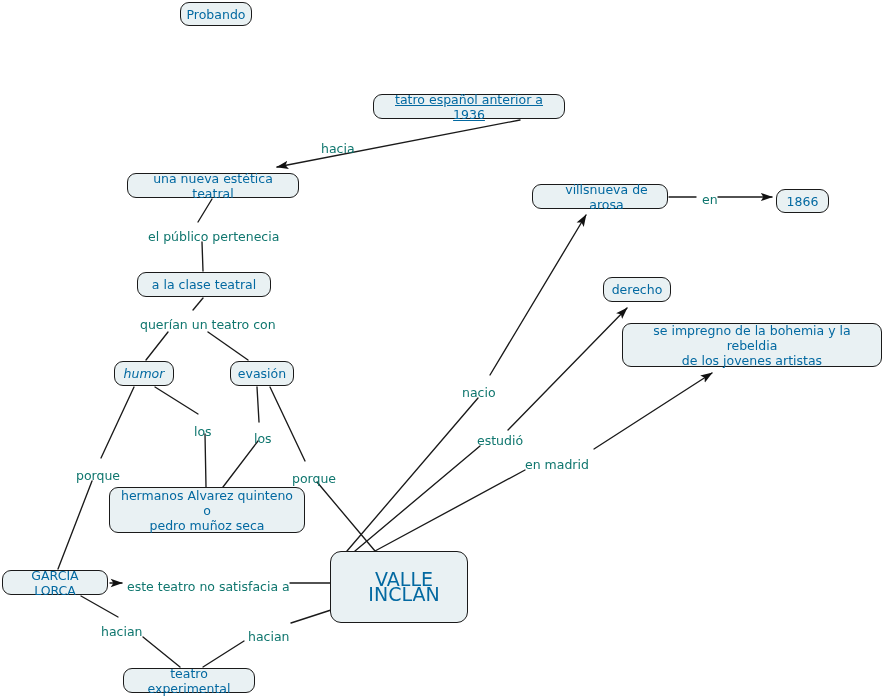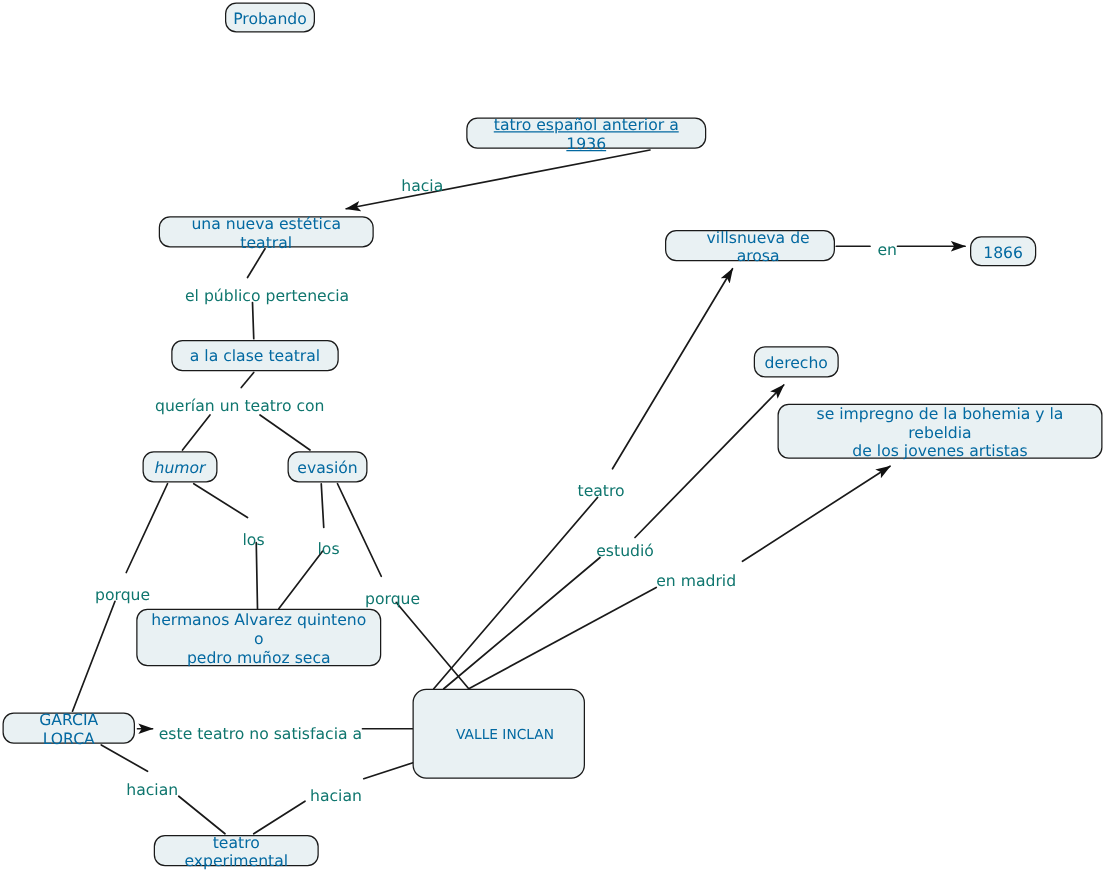--- a/index.html
+++ b/index.html
@@ -38,21 +38,21 @@
     justify-content: center;
     text-align: center;
     color: #0369a1;
     font-size: 12.5px;
     line-height: 15px;
     padding: 2px 8px;
     white-space: pre-line;
   }
   .node.big {
     border-radius: 11px;
-    font-size: 11px;
+    font-size: 19px;
     padding-left: 18px;
   }
   .edge-label {
     position: absolute;
     color: #0f766e;
     font-size: 12.5px;
     line-height: 14px;
     white-space: nowrap;
     background: transparent;
   }
@@ -116,26 +116,26 @@
       <div class="node big" style="left: 330px; top: 551px; width: 138px; height: 72px;">VALLE INCLAN</div>
       <div class="node" style="left: 532px; top: 184px; width: 136px; height: 25px; padding-left: 21px;">villsnueva de arosa</div>
       <div class="node" style="left: 776px; top: 189px; width: 53px; height: 24px;">1866</div>
       <div class="node" style="left: 603px; top: 277px; width: 68px; height: 25px;">derecho</div>
       <div class="node" style="left: 622px; top: 323px; width: 260px; height: 44px;">se impregno de la bohemia y la rebeldia
 de los jovenes artistas</div>
     </div>
   <div id="label-layer">
       <div class="edge-label" style="left: 321px; top: 142px;">hacia</div>
       <div class="edge-label" style="left: 148px; top: 230px;">el público pertenecia</div>
-      <div class="edge-label" style="left: 124px; top: 318px;">querían un teatro con</div>
+      <div class="edge-label" style="left: 140px; top: 318px;">querían un teatro con</div>
       <div class="edge-label" style="left: 194px; top: 425px;">los</div>
       <div class="edge-label" style="left: 254px; top: 432px;">los</div>
       <div class="edge-label" style="left: 76px; top: 469px;">porque</div>
       <div class="edge-label" style="left: 292px; top: 472px;">porque</div>
       <div class="edge-label" style="left: 127px; top: 580px;">este teatro no satisfacia a</div>
       <div class="edge-label" style="left: 101px; top: 625px;">hacian</div>
       <div class="edge-label" style="left: 248px; top: 630px;">hacian</div>
-      <div class="edge-label" style="left: 462px; top: 386px;">teatro</div>
+      <div class="edge-label" style="left: 462px; top: 386px;">nacio</div>
       <div class="edge-label" style="left: 477px; top: 434px;">estudió</div>
       <div class="edge-label" style="left: 525px; top: 458px;">en madrid</div>
       <div class="edge-label" style="left: 702px; top: 193px;">en</div>
     </div>
 </div>
 
 </body></html>

